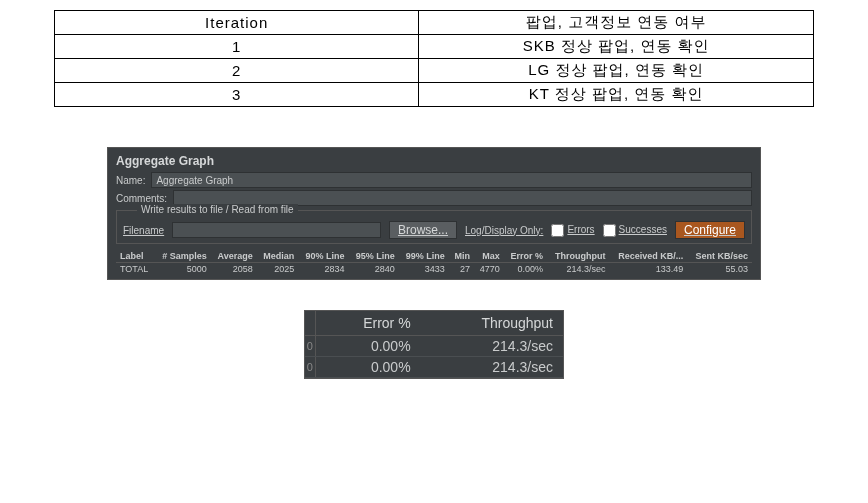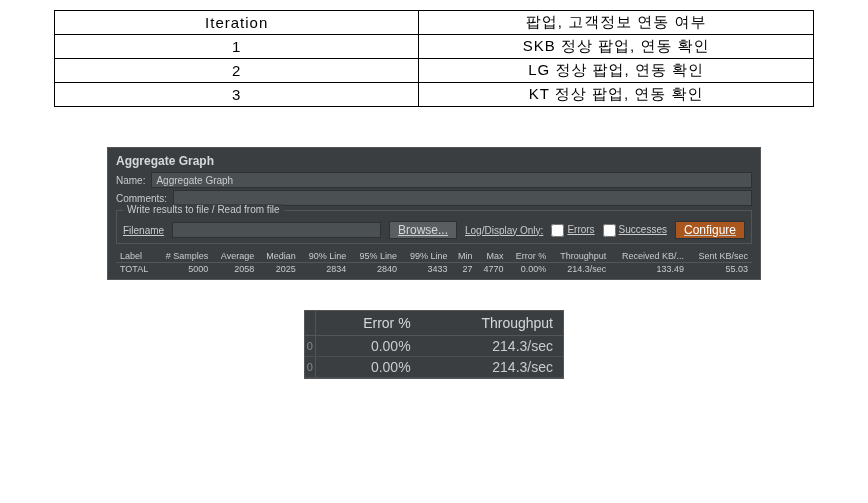--- a/index.html
+++ b/index.html
@@ -63,21 +63,21 @@
   }
   .fieldset {
     border:1px solid #555;
     padding:4px 6px;
     margin-top:4px;
     position: relative;
   }
   .fieldset-legend {
     position:absolute;
     top:-7px;
-    left:6px;
+    left:20px;
     background:#3a3e41;
     padding:0 4px;
     font-size:10px;
     color:#c9cbcc;
   }
   .file-row {
     display:flex;
     align-items:center;
     gap:8px;
     margin-top:6px;
@@ -112,21 +112,21 @@
     color:#c9cbcc;
   }
   .agg-table th, .agg-table td {
     border:0;
     padding:1px 4px;
     text-align:right;
     white-space:nowrap;
   }
   .agg-table th {
     color:#c9cbcc;
-    font-weight:normal;
+    font-weight:bold;
     border-bottom:1px solid #555;
   }
   .agg-table td:first-child, .agg-table th:first-child { text-align:left; }
 
   
   .zoom-panel {
     width: 260px;
     margin: 0 auto;
     background:#3a3e41;
     color:#c9cbcc;

